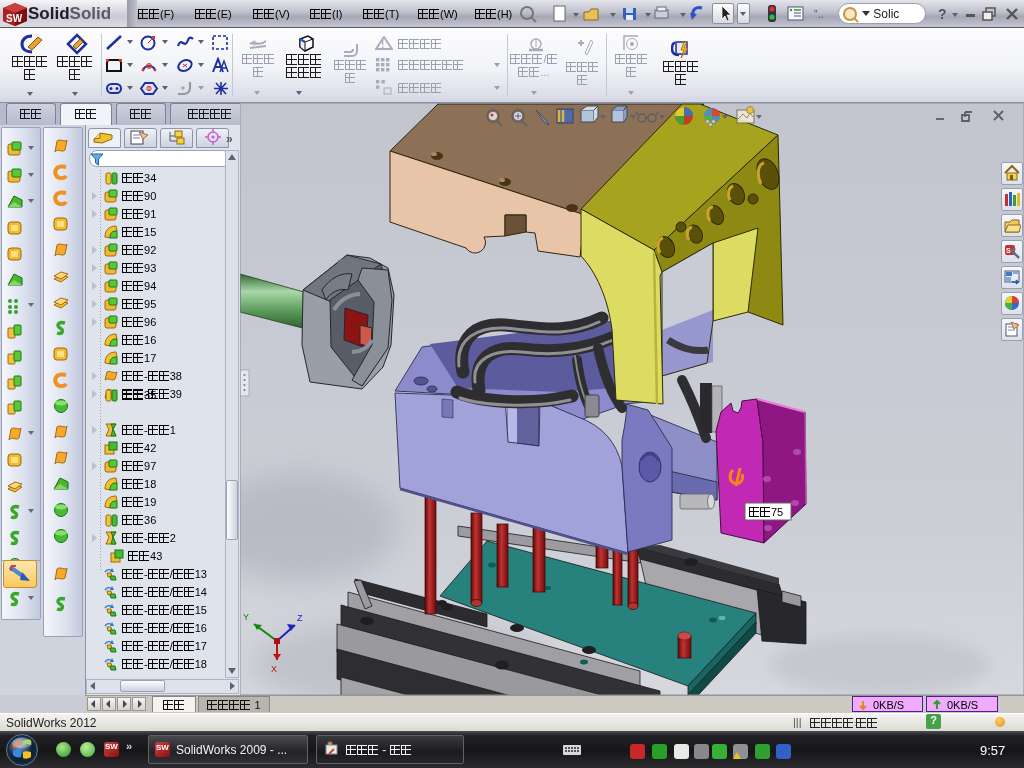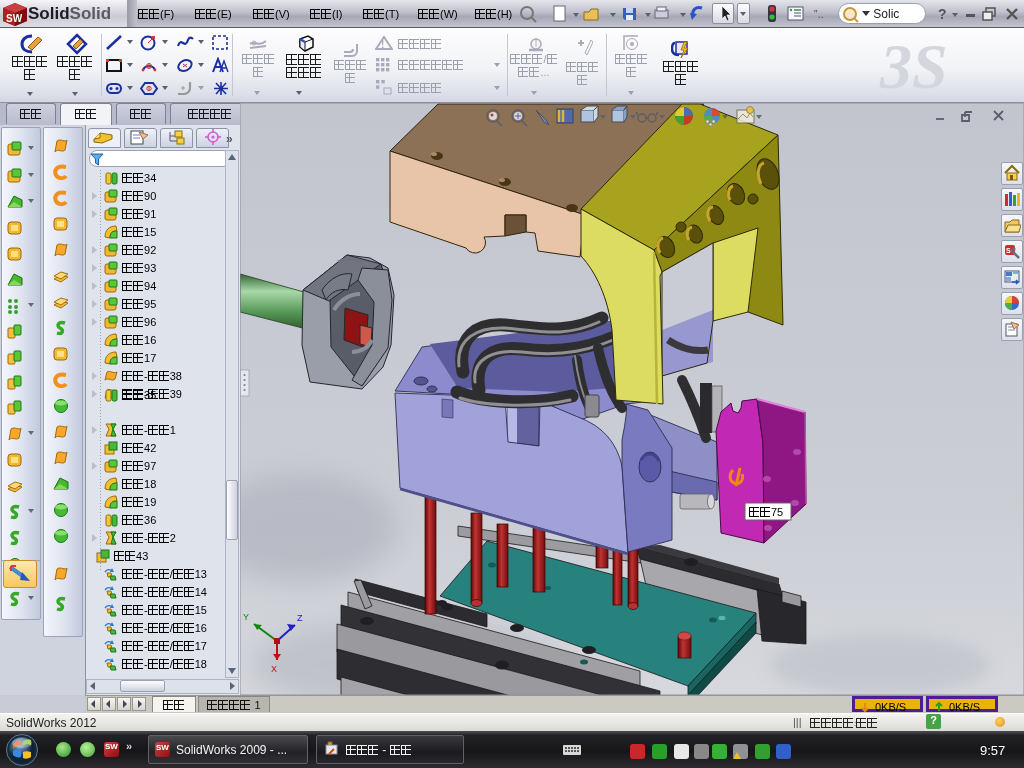--- a/index.html
+++ b/index.html
@@ -37,21 +37,21 @@
 .ticon{position:absolute;left:4px;top:2px;width:14px;height:14px;}
 .tlabel{position:absolute;left:22px;top:3px;}
 
 .sb{position:absolute;background:#dde1ea;border:1px solid #aeb4c4;}
 
 #vp{left:240px;top:103px;}
 
 #bstrip{left:85px;top:695px;width:939px;height:18px;background:#ccc9c2;border-top:1px solid #9a978f;}
 .btab{position:absolute;top:696px;height:16px;background:#b8b5ae;border:1px solid #8a8780;border-bottom:none;font-size:11px;color:#111;text-align:center;padding-top:2px;}
 .btab.act{background:#f4f3f0;}
-.kbbox{position:absolute;top:696px;height:16px;background:#eab308;border:3px solid #4c1d95;font-size:11px;color:#000;}
+.kbbox{position:absolute;top:696px;height:16px;background:#f0abfc;border:1px solid #4c1d95;font-size:11px;color:#000;}
 
 #status{left:0;top:713px;width:1024px;height:18px;background:linear-gradient(180deg,#f4f3f1,#dcdad4);border-top:1px solid #fff;font-size:12px;color:#222;}
 
 #taskbar{left:0;top:731px;width:1024px;height:37px;background:linear-gradient(180deg,#4e4e52 0%,#222226 12%,#161618 55%,#2c2c30 100%);}
 .tbtn{position:absolute;top:735px;height:29px;background:linear-gradient(180deg,#4a4a4e,#232327 60%,#313135);border:1px solid #606065;border-radius:2px;color:#f0f0f0;font-size:12px;}
 .tray{position:absolute;width:15px;height:15px;border-radius:3px;}
 </style></head><body>
 <div id="root">
 <div id="title" class="abs"></div>
 <div id="logoarea" class="abs"></div>
@@ -127,21 +127,20 @@
 <div class="drop abs" style="left:952px;top:13px"></div>
 <div class="abs" style="left:966px;top:14px;width:9px;height:3px;background:#555"></div>
 <svg class="abs" style="left:982px;top:6px" width="16" height="16">
       <rect x="4" y="2" width="9" height="8" fill="none" stroke="#555" stroke-width="1.5"></rect>
       <rect x="1" y="6" width="9" height="8" fill="#eee" stroke="#555" stroke-width="1.5"></rect>
     </svg>
 <svg class="abs" style="left:1004px;top:6px" width="16" height="16">
       <path d="M3 3 L13 13 M13 3 L3 13" stroke="#555" stroke-width="2.4"></path>
     </svg>
 <div id="ribbon" class="abs"></div>
-<div class="abs" style="left:880px;top:30px;font-size:64px;font-style:italic;color:#d4d6de;font-weight:bold;font-family:'Liberation Serif',serif">3S</div>
 <svg class="abs" style="left:18px;top:33px" width="26" height="22" viewBox="0 0 26 22">
 <path d="M14 3 C6 3 4 8 4 11 C4 16 8 19 14 19" fill="none" stroke="#1b2f9e" stroke-width="3"></path>
 <path d="M10 14 L20 4 L24 7 L14 17 Z" fill="#e8a03a" stroke="#8a5a10"></path>
     </svg>
 <div class="rlbl  abs" style="left:-30px;top:56px;width:120px"><i class="cj cb"></i><i class="cj cb"></i><i class="cj cb"></i></div>
     <div class="rlbl  abs" style="left:-30px;top:69px;width:120px"><i class="cj cb"></i></div>
 <div class="drop abs" style="left:27px;top:92px"></div>
 <svg class="abs" style="left:64px;top:33px" width="26" height="22" viewBox="0 0 26 22">
 <path d="M4 11 L13 2 L22 11 L13 20 Z" fill="none" stroke="#1b2f9e" stroke-width="2.5"></path>
 <path d="M9 13 L16 6 L19 9 L12 16 Z" fill="#e8a03a" stroke="#8a5a10"></path>
@@ -639,21 +638,21 @@
       <span class="tlabel"><i class="cj"></i><i class="cj"></i><span style="font-size:11px">3</span><span style="font-size:11px">6</span></span>
     </div>
 <div class="trow abs" style="left:100px;top:529px;width:120px">
       <span class="exp"></span>
       <svg class="ticon" width="14" height="14" viewBox="0 0 14 14">
         <path d="M2 1 L12 1 L9 6 L12 13 L2 13 L5 6 Z" fill="#f4c030" stroke="#9a6a10"></path>
         <path d="M7 1 L12 1 L9 6 L12 13 L7 13 L9 6 Z" fill="#48b838" stroke="#1a7818"></path>
       </svg>
       <span class="tlabel"><i class="cj"></i><i class="cj"></i><span style="font-size:11px">-</span><i class="cj"></i><i class="cj"></i><span style="font-size:11px">2</span></span>
     </div>
-<div class="trow abs" style="left:92px;top:547px;width:120px">
+<div class="trow abs" style="left:106px;top:547px;width:120px">
       <svg class="ticon" width="14" height="14" viewBox="0 0 14 14">
         <rect x="1" y="4" width="9" height="9" fill="#f4c030" stroke="#9a6a10"></rect>
         <rect x="5" y="1" width="8" height="8" fill="#48b838" stroke="#1a7818"></rect>
       </svg>
       <span class="tlabel"><i class="cj"></i><i class="cj"></i><span style="font-size:11px">4</span><span style="font-size:11px">3</span></span>
     </div>
 <div class="trow abs" style="left:100px;top:565px;width:120px">
       <svg class="ticon" width="14" height="14" viewBox="0 0 14 14">
         <path d="M1 5 C3 2 6 2 8 4" fill="none" stroke="#2878c8" stroke-width="1.4"></path>
         <polygon points="8,1 10,5 6,5" fill="#2878c8"></polygon>

